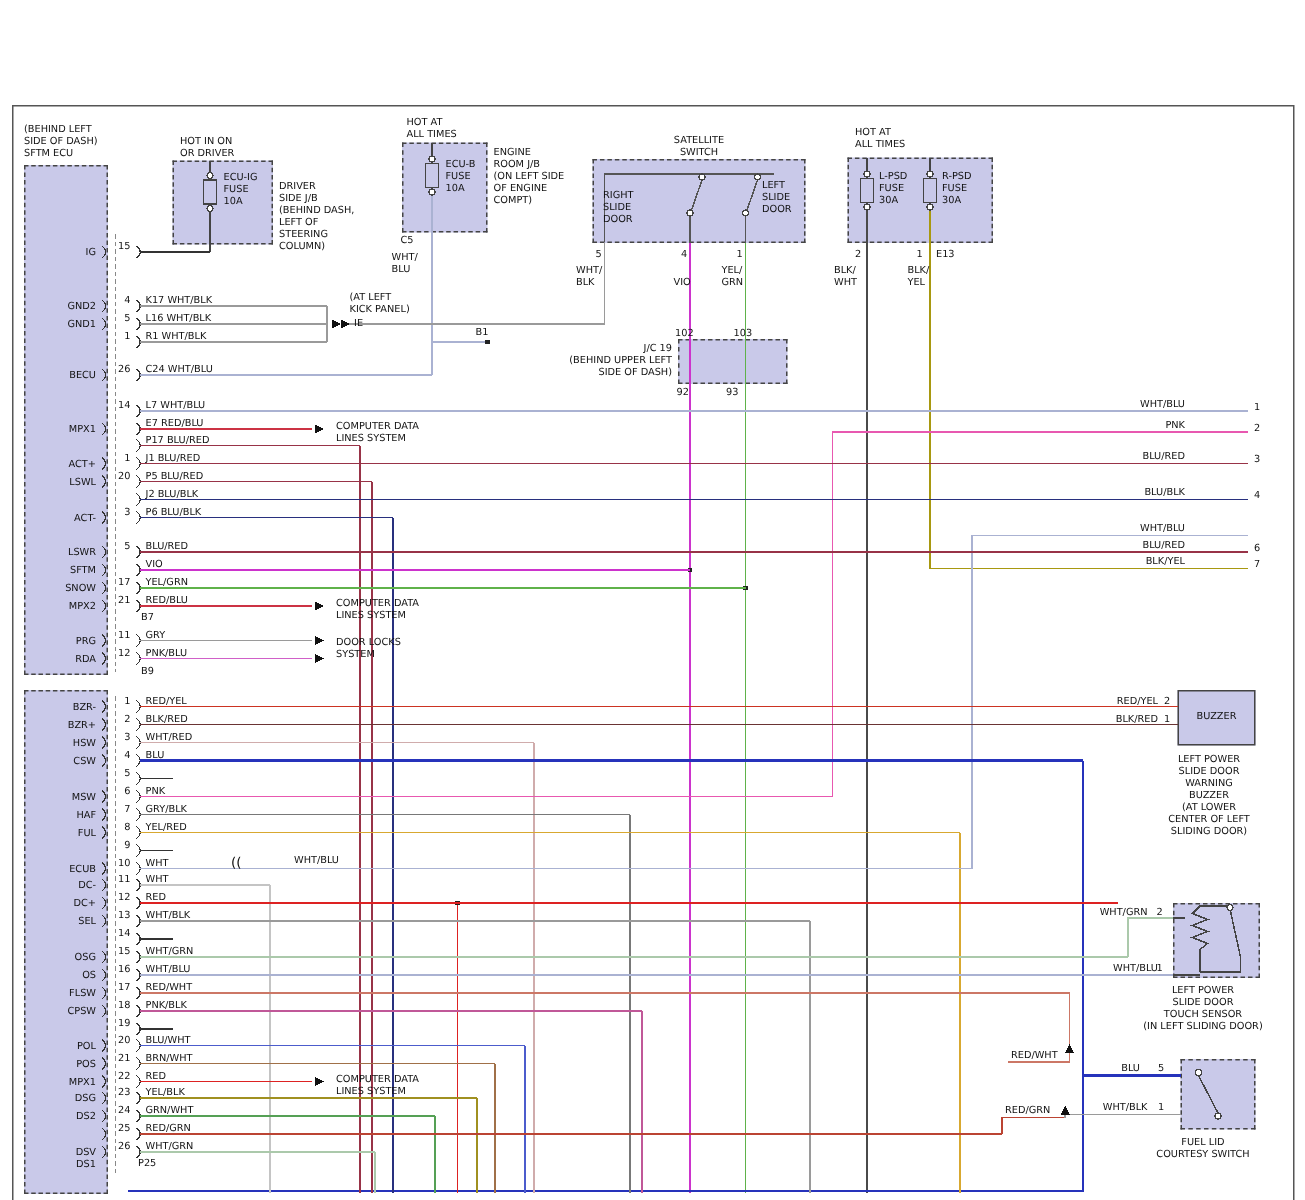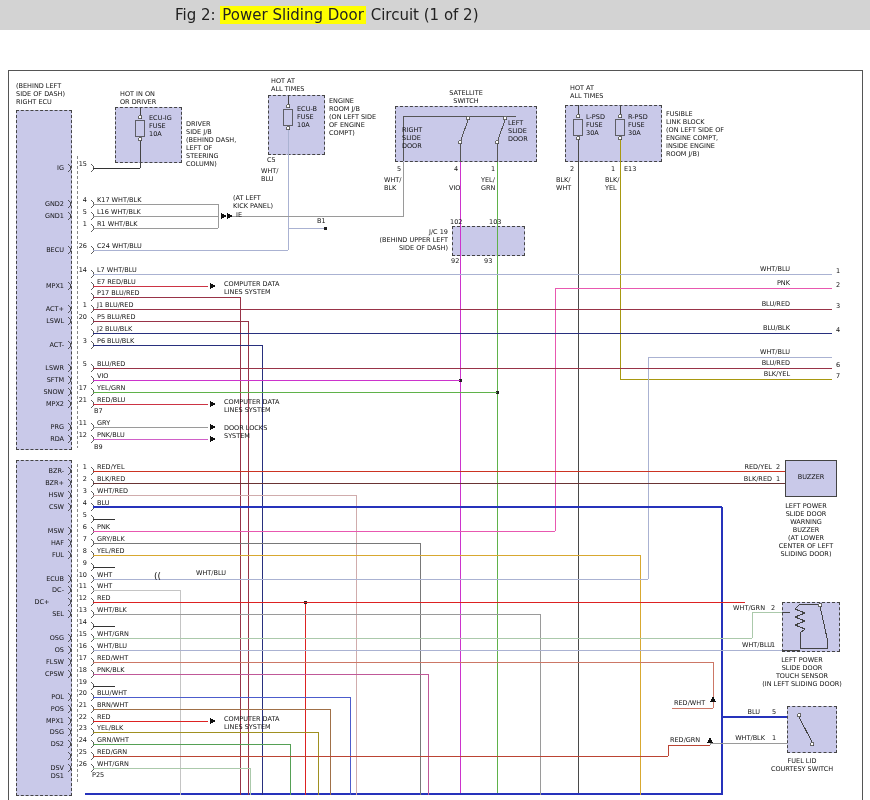--- a/index.html
+++ b/index.html
@@ -14,23 +14,20 @@
   #label-layer{position:absolute;left:0;top:0;width:870px;height:800px;z-index:3;}
   .frame{position:absolute;border:1px solid #555;background:transparent;}
   .box{position:absolute;background:#c9c9e9;border:1px solid #444;box-sizing:border-box;}
   .box.dashed{border-style:dashed;}
   .lbl{position:absolute;font-size:6.5px;line-height:8px;color:#111;white-space:pre-line;}
 </style>
 </head>
 <body>
 
 <div class="page">
-  <div class="titlebar">
-    <div class="title"><span>Fig 2: </span><mark>Power Sliding Door</mark><span> Circuit (1 of 2)</span></div>
-  </div>
   <div id="box-layer">
       <div class="box dashed" style="left: 16px; top: 110px; width: 56px; height: 340px;"></div>
       <div class="box dashed" style="left: 16px; top: 460px; width: 56px; height: 336px;"></div>
       <div class="box dashed" style="left: 115px; top: 107px; width: 67px; height: 56px;"></div>
       <div class="box dashed" style="left: 268px; top: 95px; width: 57px; height: 60px;"></div>
       <div class="box dashed" style="left: 395px; top: 106px; width: 142px; height: 56px;"></div>
       <div class="box dashed" style="left: 565px; top: 105px; width: 97px; height: 57px;"></div>
       <div class="box dashed" style="left: 452px; top: 226px; width: 73px; height: 30px;"></div>
       <div class="box" style="left: 785px; top: 460px; width: 52px; height: 37px;"></div>
       <div class="box dashed" style="left: 782px; top: 602px; width: 58px; height: 50px;"></div>
@@ -313,21 +310,21 @@
       <div class="lbl" style="left: 20px; top: 551px; width: 44px; text-align: right;">FUL</div>
       <div class="lbl" style="left: 70px; top: 547px; width: 17px; text-align: right;">8</div>
       <div class="lbl" style="left: 97px; top: 547px;">YEL/RED</div>
       <div class="lbl" style="left: 70px; top: 559px; width: 17px; text-align: right;">9</div>
       <div class="lbl" style="left: 20px; top: 575px; width: 44px; text-align: right;">ECUB</div>
       <div class="lbl" style="left: 70px; top: 571px; width: 17px; text-align: right;">10</div>
       <div class="lbl" style="left: 97px; top: 571px;">WHT</div>
       <div class="lbl" style="left: 20px; top: 586px; width: 44px; text-align: right;">DC-</div>
       <div class="lbl" style="left: 70px; top: 582px; width: 17px; text-align: right;">11</div>
       <div class="lbl" style="left: 97px; top: 582px;">WHT</div>
-      <div class="lbl" style="left: 20px; top: 598px; width: 44px; text-align: center;">DC+</div>
+      <div class="lbl" style="left: 20px; top: 598px; width: 44px; text-align: right;">DC+</div>
       <div class="lbl" style="left: 70px; top: 594px; width: 17px; text-align: right;">12</div>
       <div class="lbl" style="left: 97px; top: 594px;">RED</div>
       <div class="lbl" style="left: 20px; top: 610px; width: 44px; text-align: right;">SEL</div>
       <div class="lbl" style="left: 70px; top: 606px; width: 17px; text-align: right;">13</div>
       <div class="lbl" style="left: 97px; top: 606px;">WHT/BLK</div>
       <div class="lbl" style="left: 70px; top: 618px; width: 17px; text-align: right;">14</div>
       <div class="lbl" style="left: 20px; top: 634px; width: 44px; text-align: right;">OSG</div>
       <div class="lbl" style="left: 70px; top: 630px; width: 17px; text-align: right;">15</div>
       <div class="lbl" style="left: 97px; top: 630px;">WHT/GRN</div>
       <div class="lbl" style="left: 20px; top: 646px; width: 44px; text-align: right;">OS</div>
@@ -356,21 +353,21 @@
       <div class="lbl" style="left: 70px; top: 736px; width: 17px; text-align: right;">24</div>
       <div class="lbl" style="left: 97px; top: 736px;">GRN/WHT</div>
       <div class="lbl" style="left: 20px; top: 752px; width: 44px; text-align: right; margin-top: 20px;">DS1</div>
       <div class="lbl" style="left: 70px; top: 748px; width: 17px; text-align: right;">25</div>
       <div class="lbl" style="left: 97px; top: 748px;">RED/GRN</div>
       <div class="lbl" style="left: 20px; top: 764px; width: 44px; text-align: right;">DSV</div>
       <div class="lbl" style="left: 70px; top: 760px; width: 17px; text-align: right;">26</div>
       <div class="lbl" style="left: 97px; top: 760px;">WHT/GRN</div>
       <div class="lbl" style="left: 16px; top: 82px;">(BEHIND LEFT
 SIDE OF DASH)
-RIGHT ECU</div>
+SFTM ECU</div>
       <div class="lbl" style="left: 120px; top: 90px;">HOT IN ON
 OR DRIVER</div>
       <div class="lbl" style="left: 149px; top: 114px;">ECU-IG
 FUSE
 10A</div>
       <div class="lbl" style="left: 186px; top: 110px; margin-top: 10px;">DRIVER
 SIDE J/B
 (BEHIND DASH,
 LEFT OF
 STEERING
@@ -394,26 +391,20 @@
 SLIDE
 DOOR</div>
       <div class="lbl" style="left: 570px; top: 84px;">HOT AT
 ALL TIMES</div>
       <div class="lbl" style="left: 586px; top: 113px;">L-PSD
 FUSE
 30A</div>
       <div class="lbl" style="left: 628px; top: 113px;">R-PSD
 FUSE
 30A</div>
-      <div class="lbl" style="left: 666px; top: 110px;">FUSIBLE
-LINK BLOCK
-(ON LEFT SIDE OF
-ENGINE COMPT,
-INSIDE ENGINE
-ROOM J/B)</div>
       <div class="lbl" style="left: 267px; top: 156px;">C5</div>
       <div class="lbl" style="left: 261px; top: 167px;">WHT/
 BLU</div>
       <div class="lbl" style="left: 397px; top: 165px;">5</div>
       <div class="lbl" style="left: 454px; top: 165px;">4</div>
       <div class="lbl" style="left: 491px; top: 165px;">1</div>
       <div class="lbl" style="left: 384px; top: 176px;">WHT/
 BLK</div>
       <div class="lbl" style="left: 449px; top: 184px;">VIO</div>
       <div class="lbl" style="left: 481px; top: 176px;">YEL/

